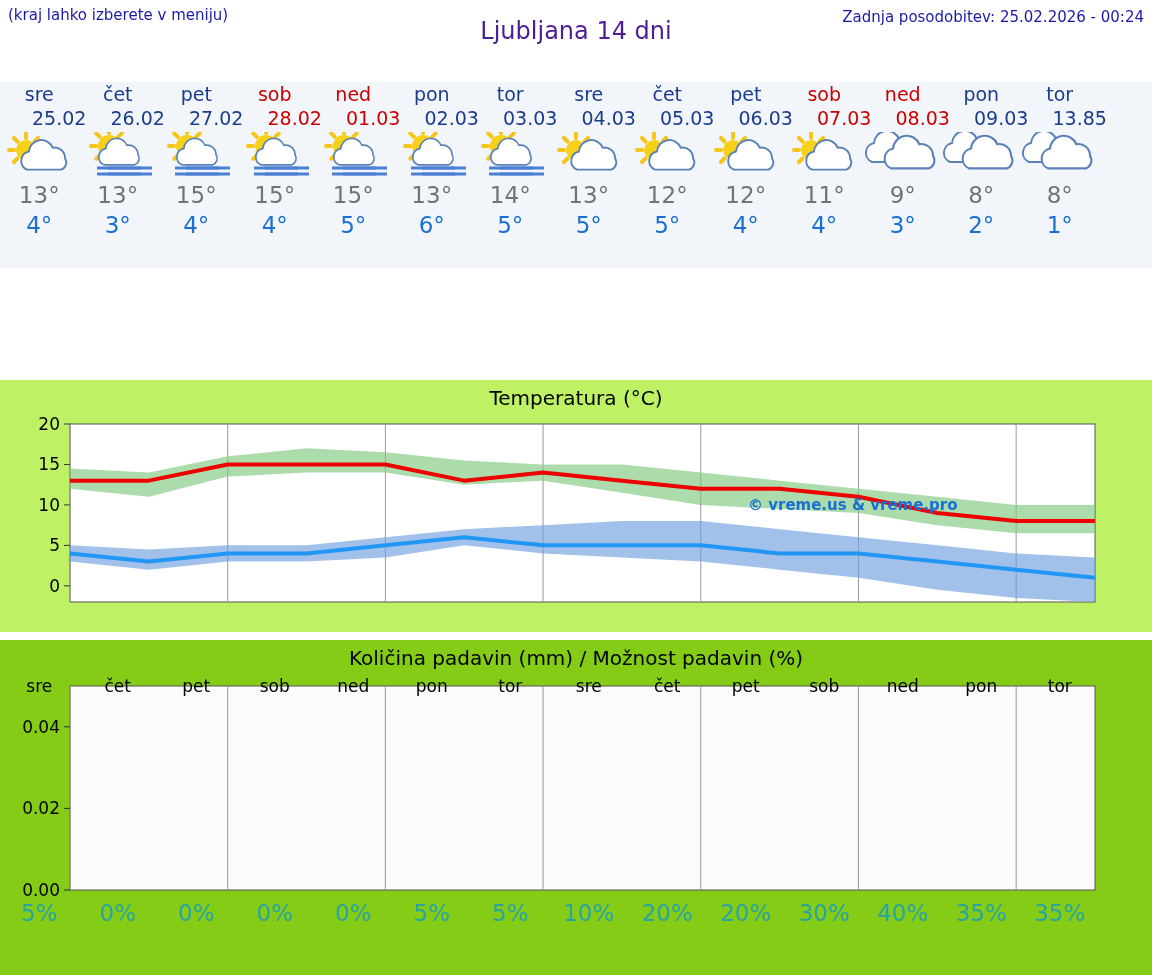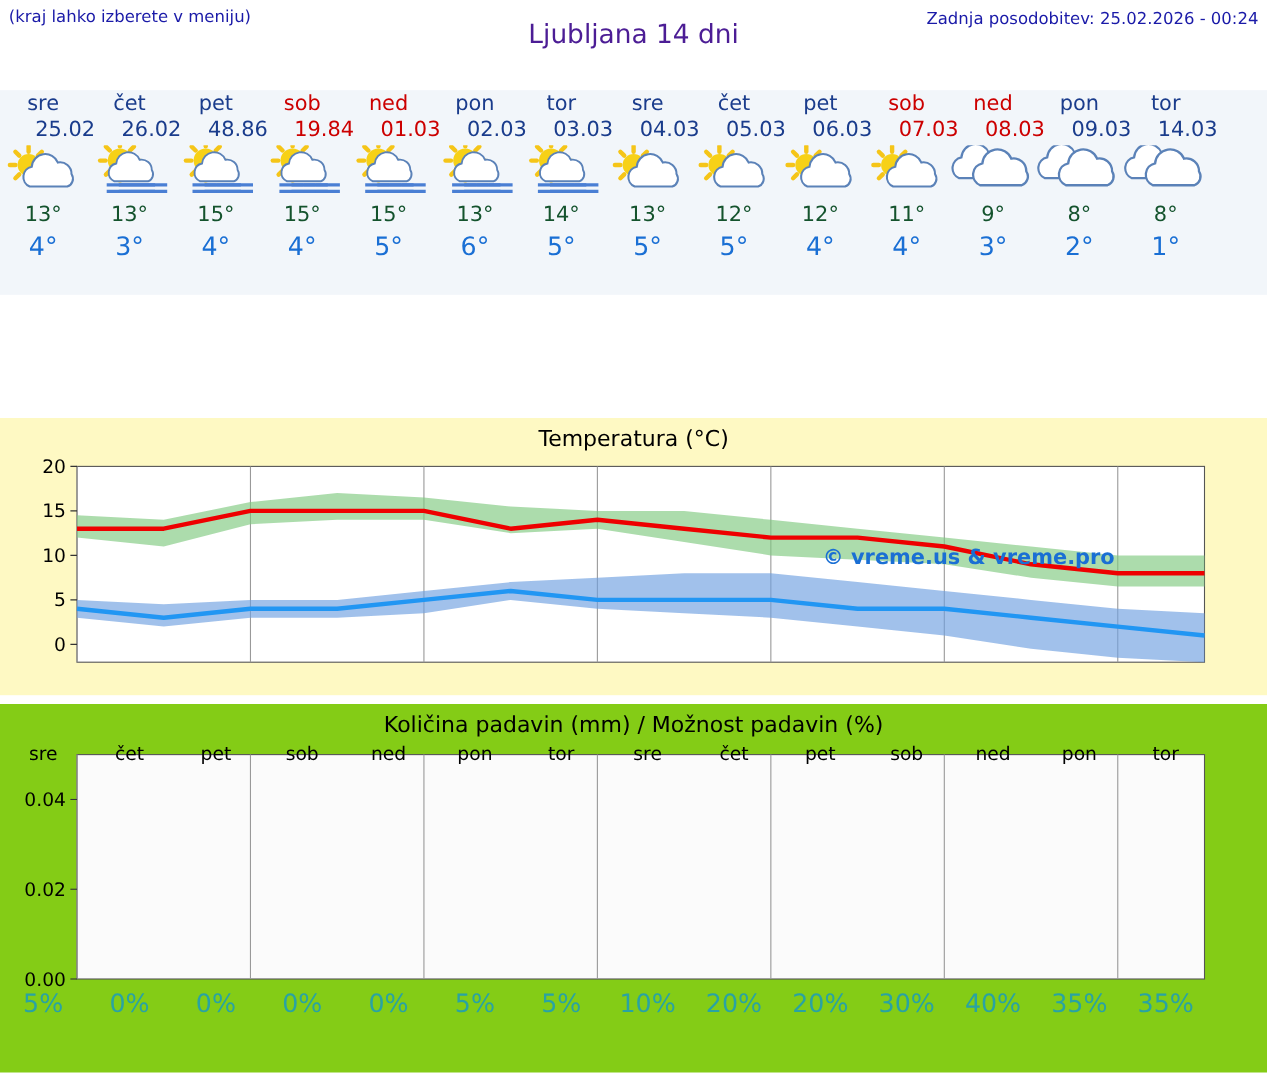--- a/index.html
+++ b/index.html
@@ -16,31 +16,31 @@
   .title{position:absolute;left:0;right:0;top:17px;text-align:center;font-size:24px;color:#4c1d95;}
 
   
   .strip{position:absolute;left:0;top:82px;width:1152px;height:186px;background:#f2f6fa;}
   .daycols{display:flex;width:1152px;}
   .daycol{width:78.5px;text-align:center;}
   .dname{font-size:19px;color:#1a3c8c;line-height:24px;}
   .ddate{font-size:19px;color:#1a3c8c;line-height:24px;padding-left:32px;}
   .daycol.weekend .dname,.daycol.weekend .ddate{color:#cc0000;}
   .icon{height:48px;margin:2px 0 0 0;display:flex;align-items:center;justify-content:center;}
-  .tmax{font-size:19px;color:#14532d;line-height:30px;}
+  .tmax{font-size:23px;color:#737373;line-height:30px;}
   .tmin{font-size:23px;color:#1a6fd4;line-height:30px;}
 
   
-  .chart-block{position:absolute;left:0;width:1152px;background:#fef9c3;}
+  .chart-block{position:absolute;left:0;width:1152px;background:#bef264;}
   #temp-block{top:380px;height:252px;}
   #precip-block{top:640px;height:335px;background:#84cc16;}
   .chart-title{text-align:center;font-size:20px;color:#000;padding-top:6px;}
   .plot-wrap{position:relative;width:1152px;}
   svg{display:block;}
-  .copy{position:absolute;left:748px;top:86px;font-size:19px;color:#1a6fd4;font-weight:bold;}
+  .copy{position:absolute;left:748px;top:86px;font-size:15px;color:#1a6fd4;font-weight:bold;}
 
   .pct-row{position:absolute;left:0;top:900px;width:1152px;display:flex;}
   .pct{width:78.5px;text-align:center;font-size:23px;color:#29a3a3;}
   .pname-row{position:absolute;left:0;top:676px;width:1152px;display:flex;}
   .pname{width:78.5px;text-align:center;font-size:17px;color:#000;}
 </style>
 </head>
 <body>
 
 <div class="topbar">
@@ -98,21 +98,21 @@
             <line x1="29" y1="42" x2="51" y2="42" stroke="#4a7fd4" stroke-width="3"></line>
             <line x1="40" y1="42" x2="62" y2="42" stroke="#4a7fd4" stroke-width="3"></line>
             <line x1="51" y1="42" x2="73" y2="42" stroke="#4a7fd4" stroke-width="3"></line>
           </svg>
         </div>
         <div class="tmax">13°</div>
         <div class="tmin">3°</div>
       </div>
       <div class="daycol">
         <div class="dname">pet</div>
-        <div class="ddate">48.86</div>
+        <div class="ddate">27.02</div>
         <div class="icon">
           <svg width="78" height="48" viewBox="0 0 78 48">
             <line x1="43" y1="14" x2="48" y2="14" stroke="#f5c518" stroke-width="4" stroke-linecap="round"></line>
             <line x1="39.19238815542512" y1="23.192388155425117" x2="42.72792206135786" y2="26.727922061357855" stroke="#f5c518" stroke-width="4" stroke-linecap="round"></line>
             <line x1="30" y1="27" x2="30" y2="32" stroke="#f5c518" stroke-width="4" stroke-linecap="round"></line>
             <line x1="20.807611844574883" y1="23.19238815542512" x2="17.272077938642145" y2="26.72792206135786" stroke="#f5c518" stroke-width="4" stroke-linecap="round"></line>
             <line x1="17" y1="14.000000000000002" x2="12" y2="14.000000000000002" stroke="#f5c518" stroke-width="4" stroke-linecap="round"></line>
             <line x1="20.80761184457488" y1="4.8076118445748826" x2="17.27207793864214" y2="1.2720779386421448" stroke="#f5c518" stroke-width="4" stroke-linecap="round"></line>
             <line x1="29.999999999999996" y1="1" x2="29.999999999999996" y2="-4" stroke="#f5c518" stroke-width="4" stroke-linecap="round"></line>
             <line x1="39.192388155425114" y1="4.807611844574881" x2="42.72792206135785" y2="1.2720779386421412" stroke="#f5c518" stroke-width="4" stroke-linecap="round"></line>
@@ -128,21 +128,21 @@
             <line x1="29" y1="42" x2="51" y2="42" stroke="#4a7fd4" stroke-width="3"></line>
             <line x1="40" y1="42" x2="62" y2="42" stroke="#4a7fd4" stroke-width="3"></line>
             <line x1="51" y1="42" x2="73" y2="42" stroke="#4a7fd4" stroke-width="3"></line>
           </svg>
         </div>
         <div class="tmax">15°</div>
         <div class="tmin">4°</div>
       </div>
       <div class="daycol weekend">
         <div class="dname">sob</div>
-        <div class="ddate">19.84</div>
+        <div class="ddate">28.02</div>
         <div class="icon">
           <svg width="78" height="48" viewBox="0 0 78 48">
             <line x1="43" y1="14" x2="48" y2="14" stroke="#f5c518" stroke-width="4" stroke-linecap="round"></line>
             <line x1="39.19238815542512" y1="23.192388155425117" x2="42.72792206135786" y2="26.727922061357855" stroke="#f5c518" stroke-width="4" stroke-linecap="round"></line>
             <line x1="30" y1="27" x2="30" y2="32" stroke="#f5c518" stroke-width="4" stroke-linecap="round"></line>
             <line x1="20.807611844574883" y1="23.19238815542512" x2="17.272077938642145" y2="26.72792206135786" stroke="#f5c518" stroke-width="4" stroke-linecap="round"></line>
             <line x1="17" y1="14.000000000000002" x2="12" y2="14.000000000000002" stroke="#f5c518" stroke-width="4" stroke-linecap="round"></line>
             <line x1="20.80761184457488" y1="4.8076118445748826" x2="17.27207793864214" y2="1.2720779386421448" stroke="#f5c518" stroke-width="4" stroke-linecap="round"></line>
             <line x1="29.999999999999996" y1="1" x2="29.999999999999996" y2="-4" stroke="#f5c518" stroke-width="4" stroke-linecap="round"></line>
             <line x1="39.192388155425114" y1="4.807611844574881" x2="42.72792206135785" y2="1.2720779386421412" stroke="#f5c518" stroke-width="4" stroke-linecap="round"></line>
@@ -368,21 +368,21 @@
             <g transform="translate(48,28) scale(1.05)">
     <path d="M -20 8 a 10 10 0 0 1 2 -19 a 13 13 0 0 1 25 -4 a 11 11 0 0 1 13 11 a 8 8 0 0 1 -4 12 z" fill="#ffffff" stroke="#5b82b8" stroke-width="2"></path>
             </g>
           </svg>
         </div>
         <div class="tmax">8°</div>
         <div class="tmin">2°</div>
       </div>
       <div class="daycol">
         <div class="dname">tor</div>
-        <div class="ddate">14.03</div>
+        <div class="ddate">13.85</div>
         <div class="icon">
           <svg width="78" height="48" viewBox="0 0 78 48">
             <g transform="translate(28,22) scale(1)">
     <path d="M -20 8 a 10 10 0 0 1 2 -19 a 13 13 0 0 1 25 -4 a 11 11 0 0 1 13 11 a 8 8 0 0 1 -4 12 z" fill="#ffffff" stroke="#5b82b8" stroke-width="2"></path>
             </g>
             <g transform="translate(48,28) scale(1.05)">
     <path d="M -20 8 a 10 10 0 0 1 2 -19 a 13 13 0 0 1 25 -4 a 11 11 0 0 1 13 11 a 8 8 0 0 1 -4 12 z" fill="#ffffff" stroke="#5b82b8" stroke-width="2"></path>
             </g>
           </svg>
         </div>

